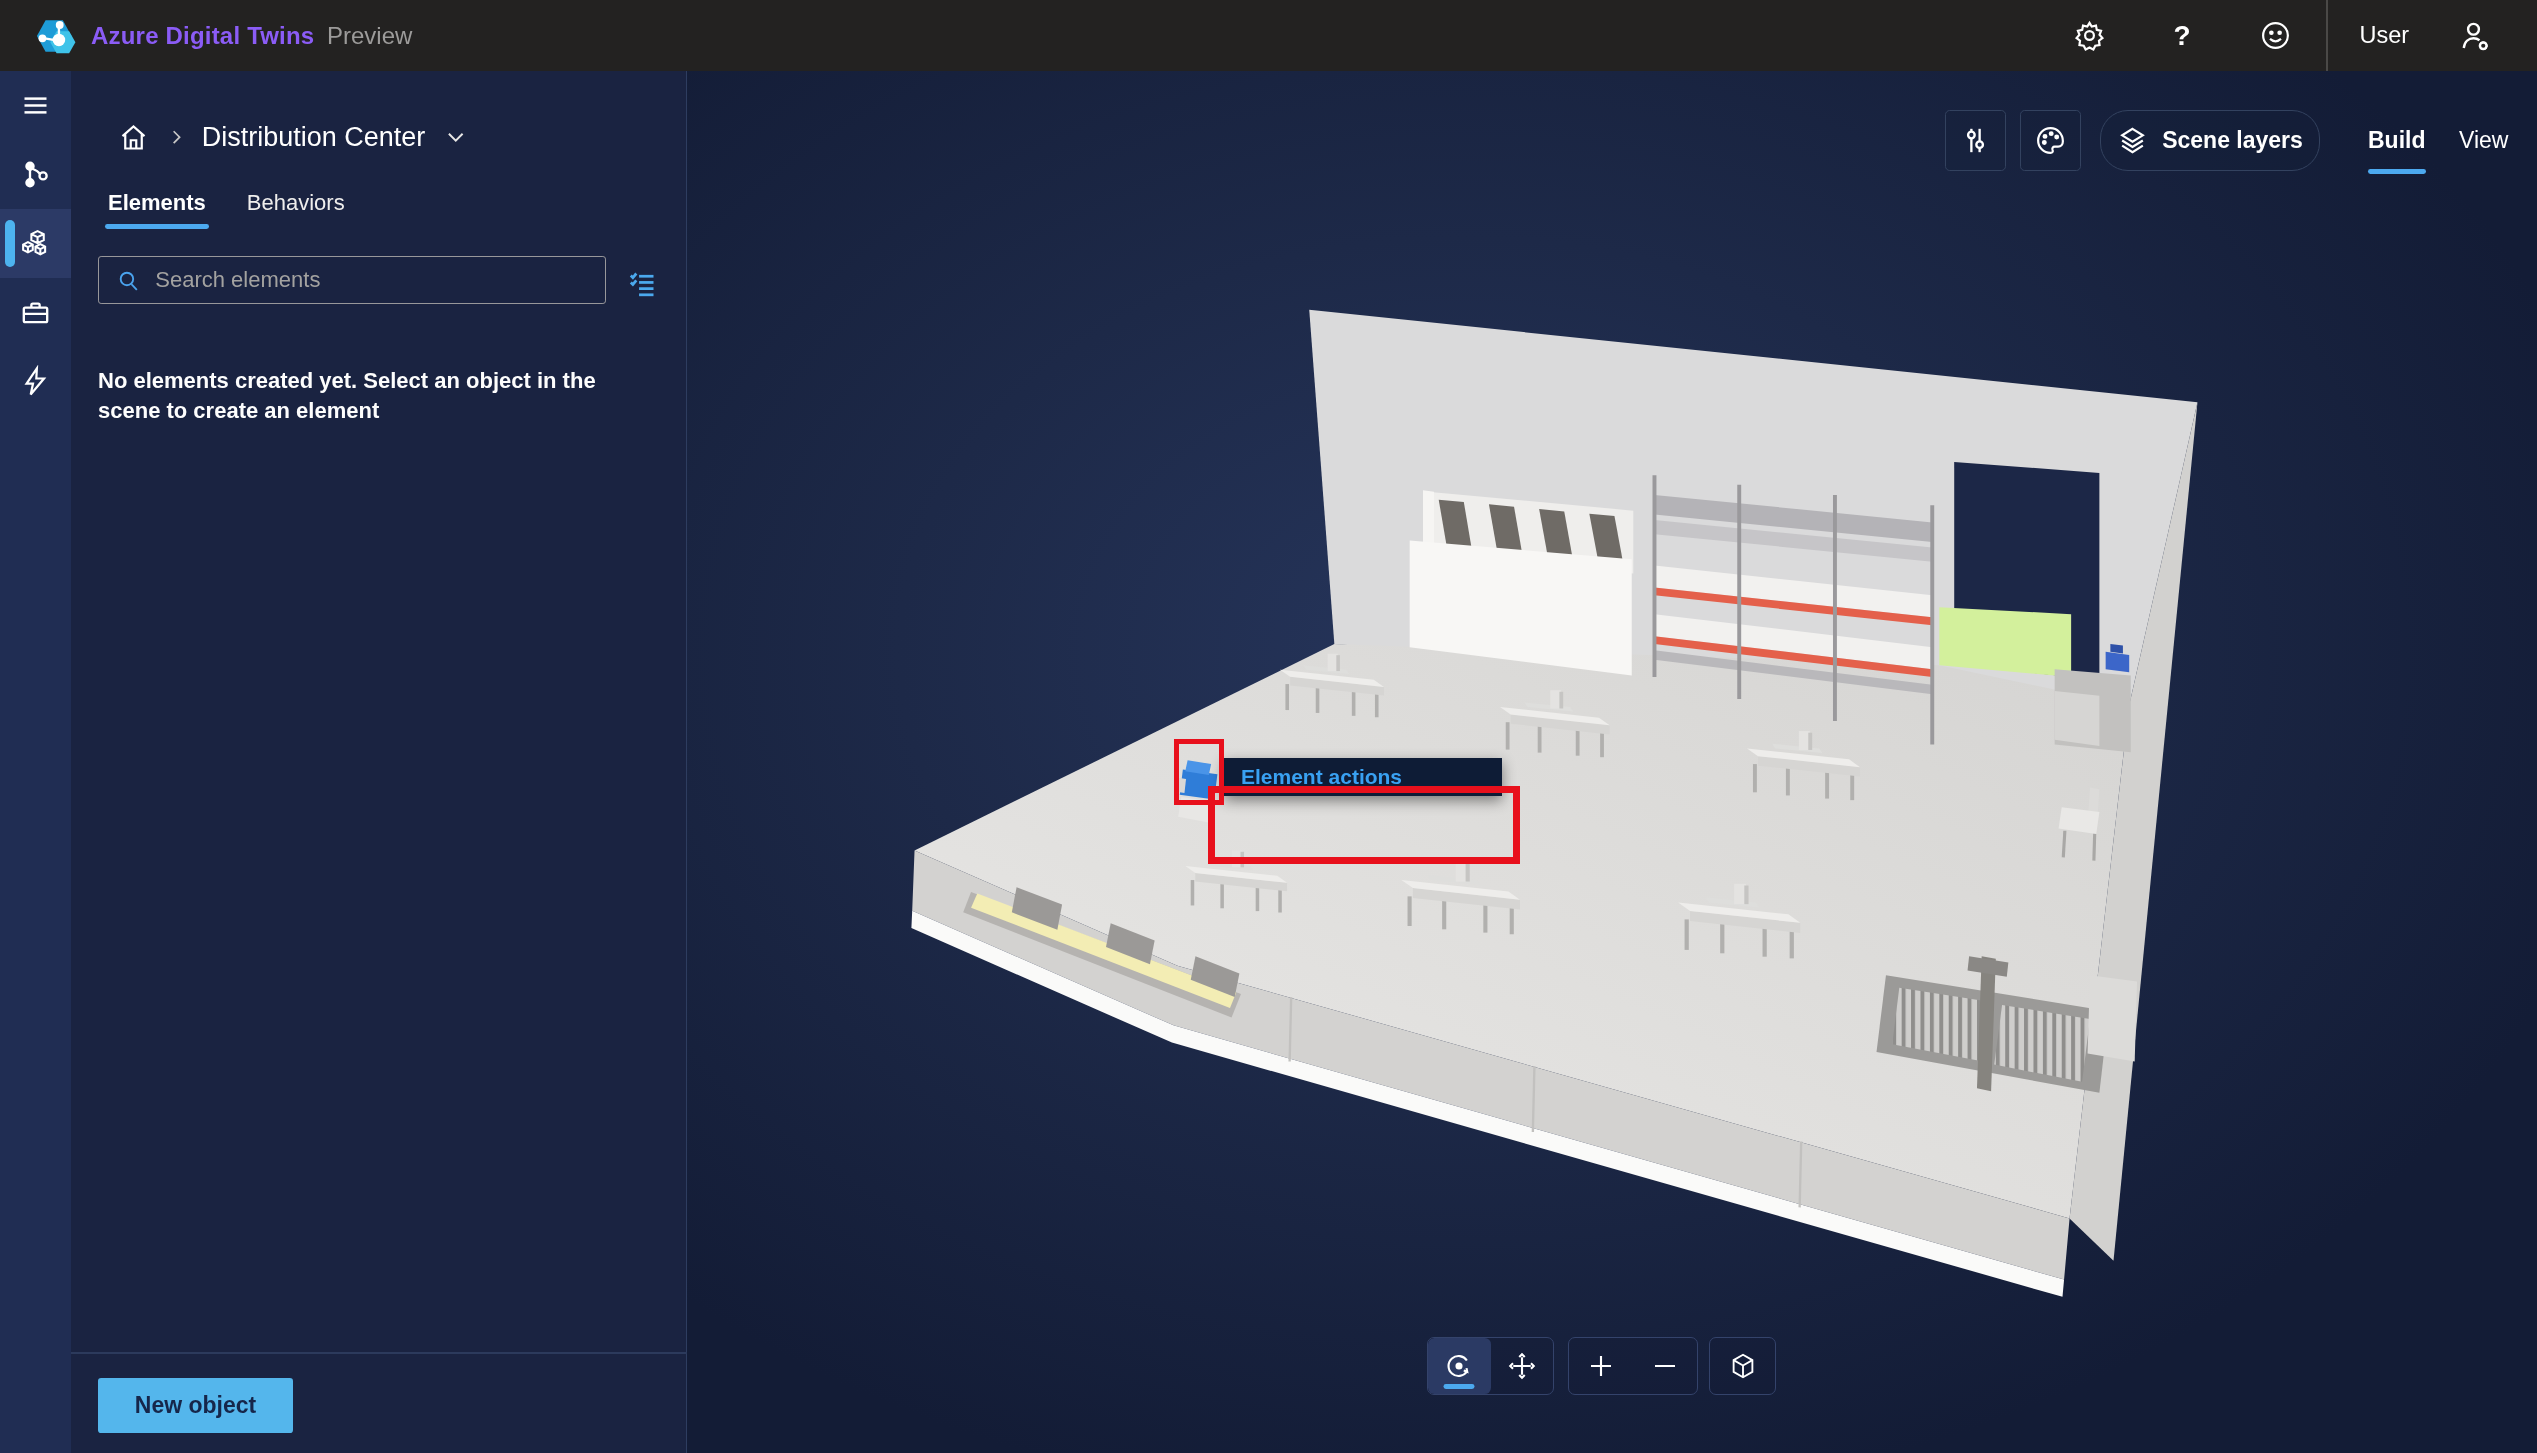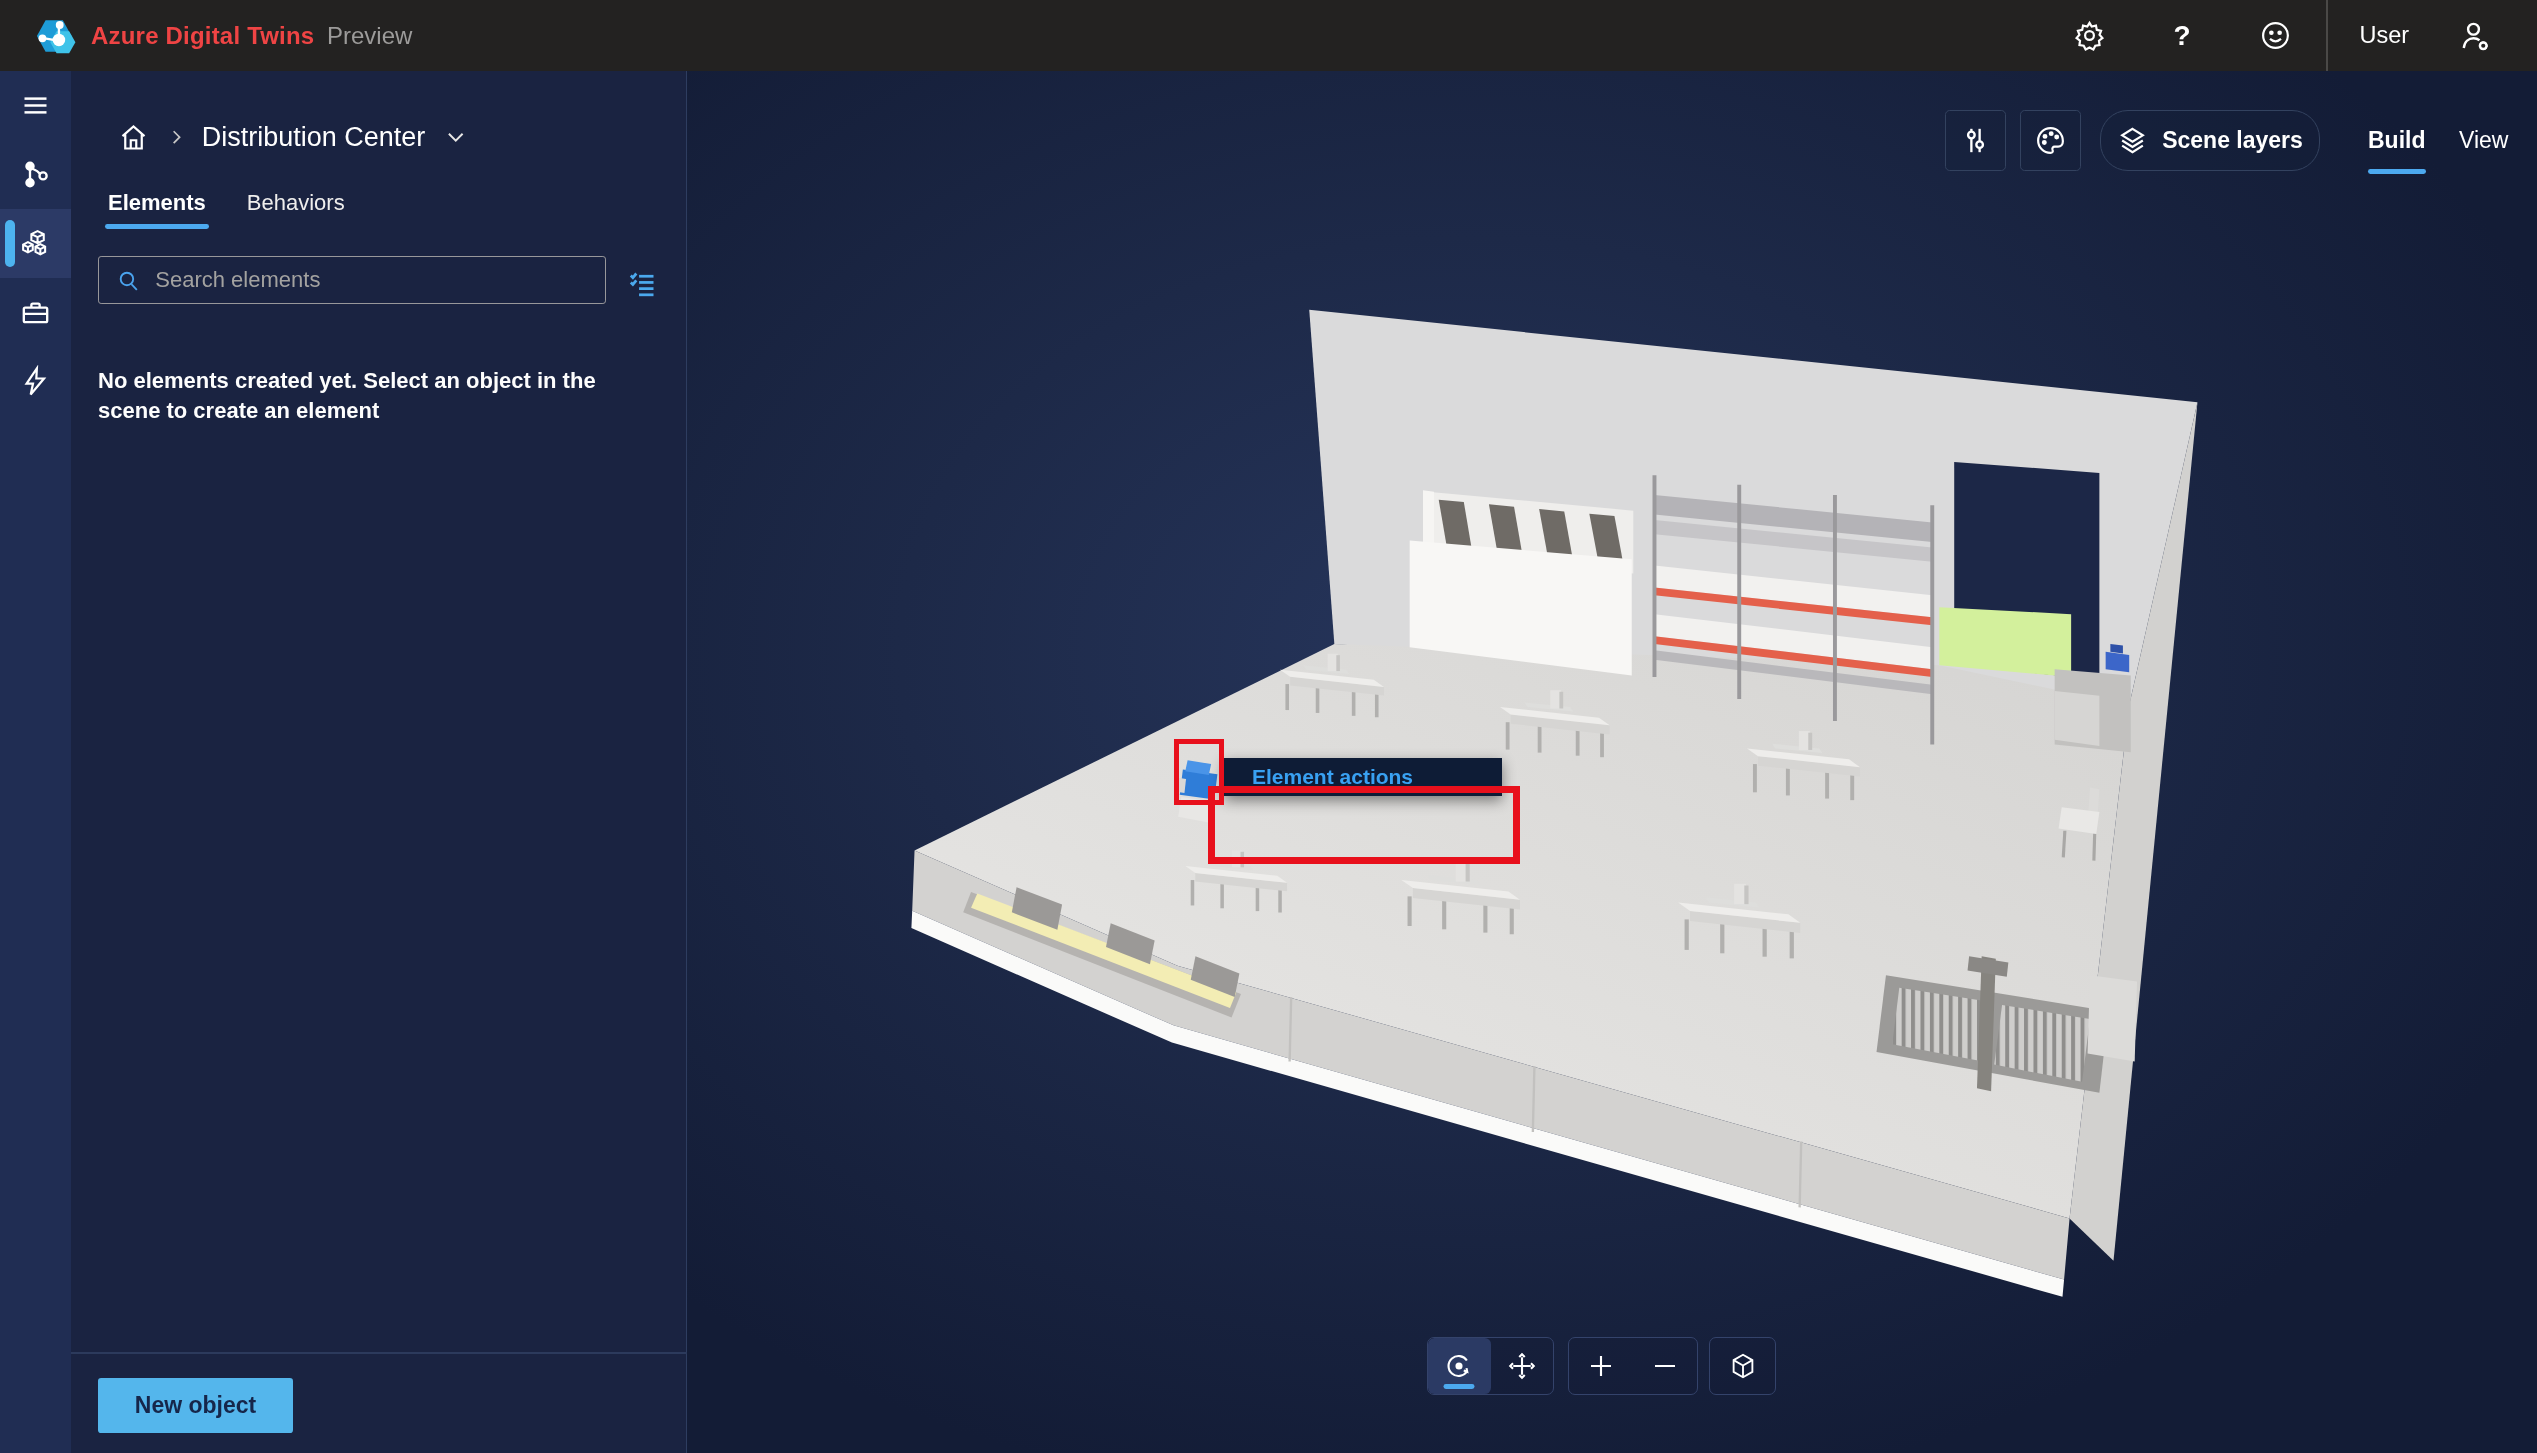--- a/index.html
+++ b/index.html
@@ -3,21 +3,21 @@
 <meta charset="utf-8">
 <style>
   * { margin:0; padding:0; box-sizing:border-box; }
   html,body { width:2538px; height:1453px; overflow:hidden; background:#131c36;
               font-family:"Liberation Sans", sans-serif; }
 
   
   .topbar { position:absolute; left:0; top:0; width:2538px; height:71px;
             background:#232221; display:flex; align-items:center; z-index:40; }
   .logo { width:44px; height:44px; margin-left:33px; }
-  .app-title { color:#ef4444; font-size:24px; font-weight:600; margin-left:14px; letter-spacing:0.2px; }
+  .app-title { color:#8b5cf6; font-size:24px; font-weight:600; margin-left:14px; letter-spacing:0.2px; }
   .app-badge { color:#9c9b9a; font-size:24px; font-weight:400; margin-left:12.6px; }
   .topbar-right { position:absolute; right:20.4px; top:0; height:71px; display:flex; align-items:center; gap:0; }
   .tb-iconbtn { width:93px; height:71px; display:flex; align-items:center; justify-content:center;
                 color:#ffffff; cursor:pointer; }
   .tb-iconbtn svg { width:33px; height:33px; }
   .tb-help { font-size:28px; font-weight:600; color:#ffffff; }
   .tb-divider { width:1.6px; height:71px; background:#4a4947; margin:0 4.7px; }
   .tb-user { color:#ffffff; font-size:23.5px; padding:0 23.5px 0 27px; }
   .tb-persona { width:85px; height:71px; display:flex; align-items:center; justify-content:center; color:#fff; }
   .tb-persona svg { width:36px; height:36px; }
@@ -96,21 +96,21 @@
   #cam-group-3 { left:1022px; width:67px; }
   .cam-btn { flex:1; display:flex; align-items:center; justify-content:center; color:#fff;
              cursor:pointer; position:relative; }
   .cam-btn svg { width:30px; height:30px; }
   .cam-btn.active { background:#2b3a64; border-radius:6.3px; }
   .cam-btn.active::after { content:""; position:absolute; left:50%; transform:translateX(-50%);
                            bottom:5.5px; width:31px; height:4.7px; border-radius:2.4px; background:#4ca9ef; }
 
   
   .ctx-header { position:absolute; left:537px; top:687px; width:278px; height:38px; background:#0e1c36;
-                display:flex; align-items:center; padding-left:28px; box-shadow:0 4.7px 14px rgba(0,0,0,.45); }
+                display:flex; align-items:center; padding-left:17px; box-shadow:0 4.7px 14px rgba(0,0,0,.45); }
   .ctx-header span { color:#39a1f2; font-size:21px; font-weight:700; }
   .ctx-item { position:absolute; left:536px; top:724px; width:283px; height:63px; background:#1d2b4f;
               display:flex; align-items:center; padding-left:17.3px; gap:19px; cursor:pointer;
               box-shadow:0 6.3px 15.7px rgba(0,0,0,.45); }
   .ctx-item svg { width:28px; height:28px; }
   .ctx-item span { color:#ffffff; font-size:23.5px; }
   .anno { position:absolute; border-style:solid; border-color:#e8101c; background:transparent; z-index:15; }
   #anno-object { left:487px; top:668px; width:50px; height:66px; border-width:5.5px; }
   #anno-menu-item { left:521px; top:715px; width:312px; height:78px; border-width:7px; }
 </style>

